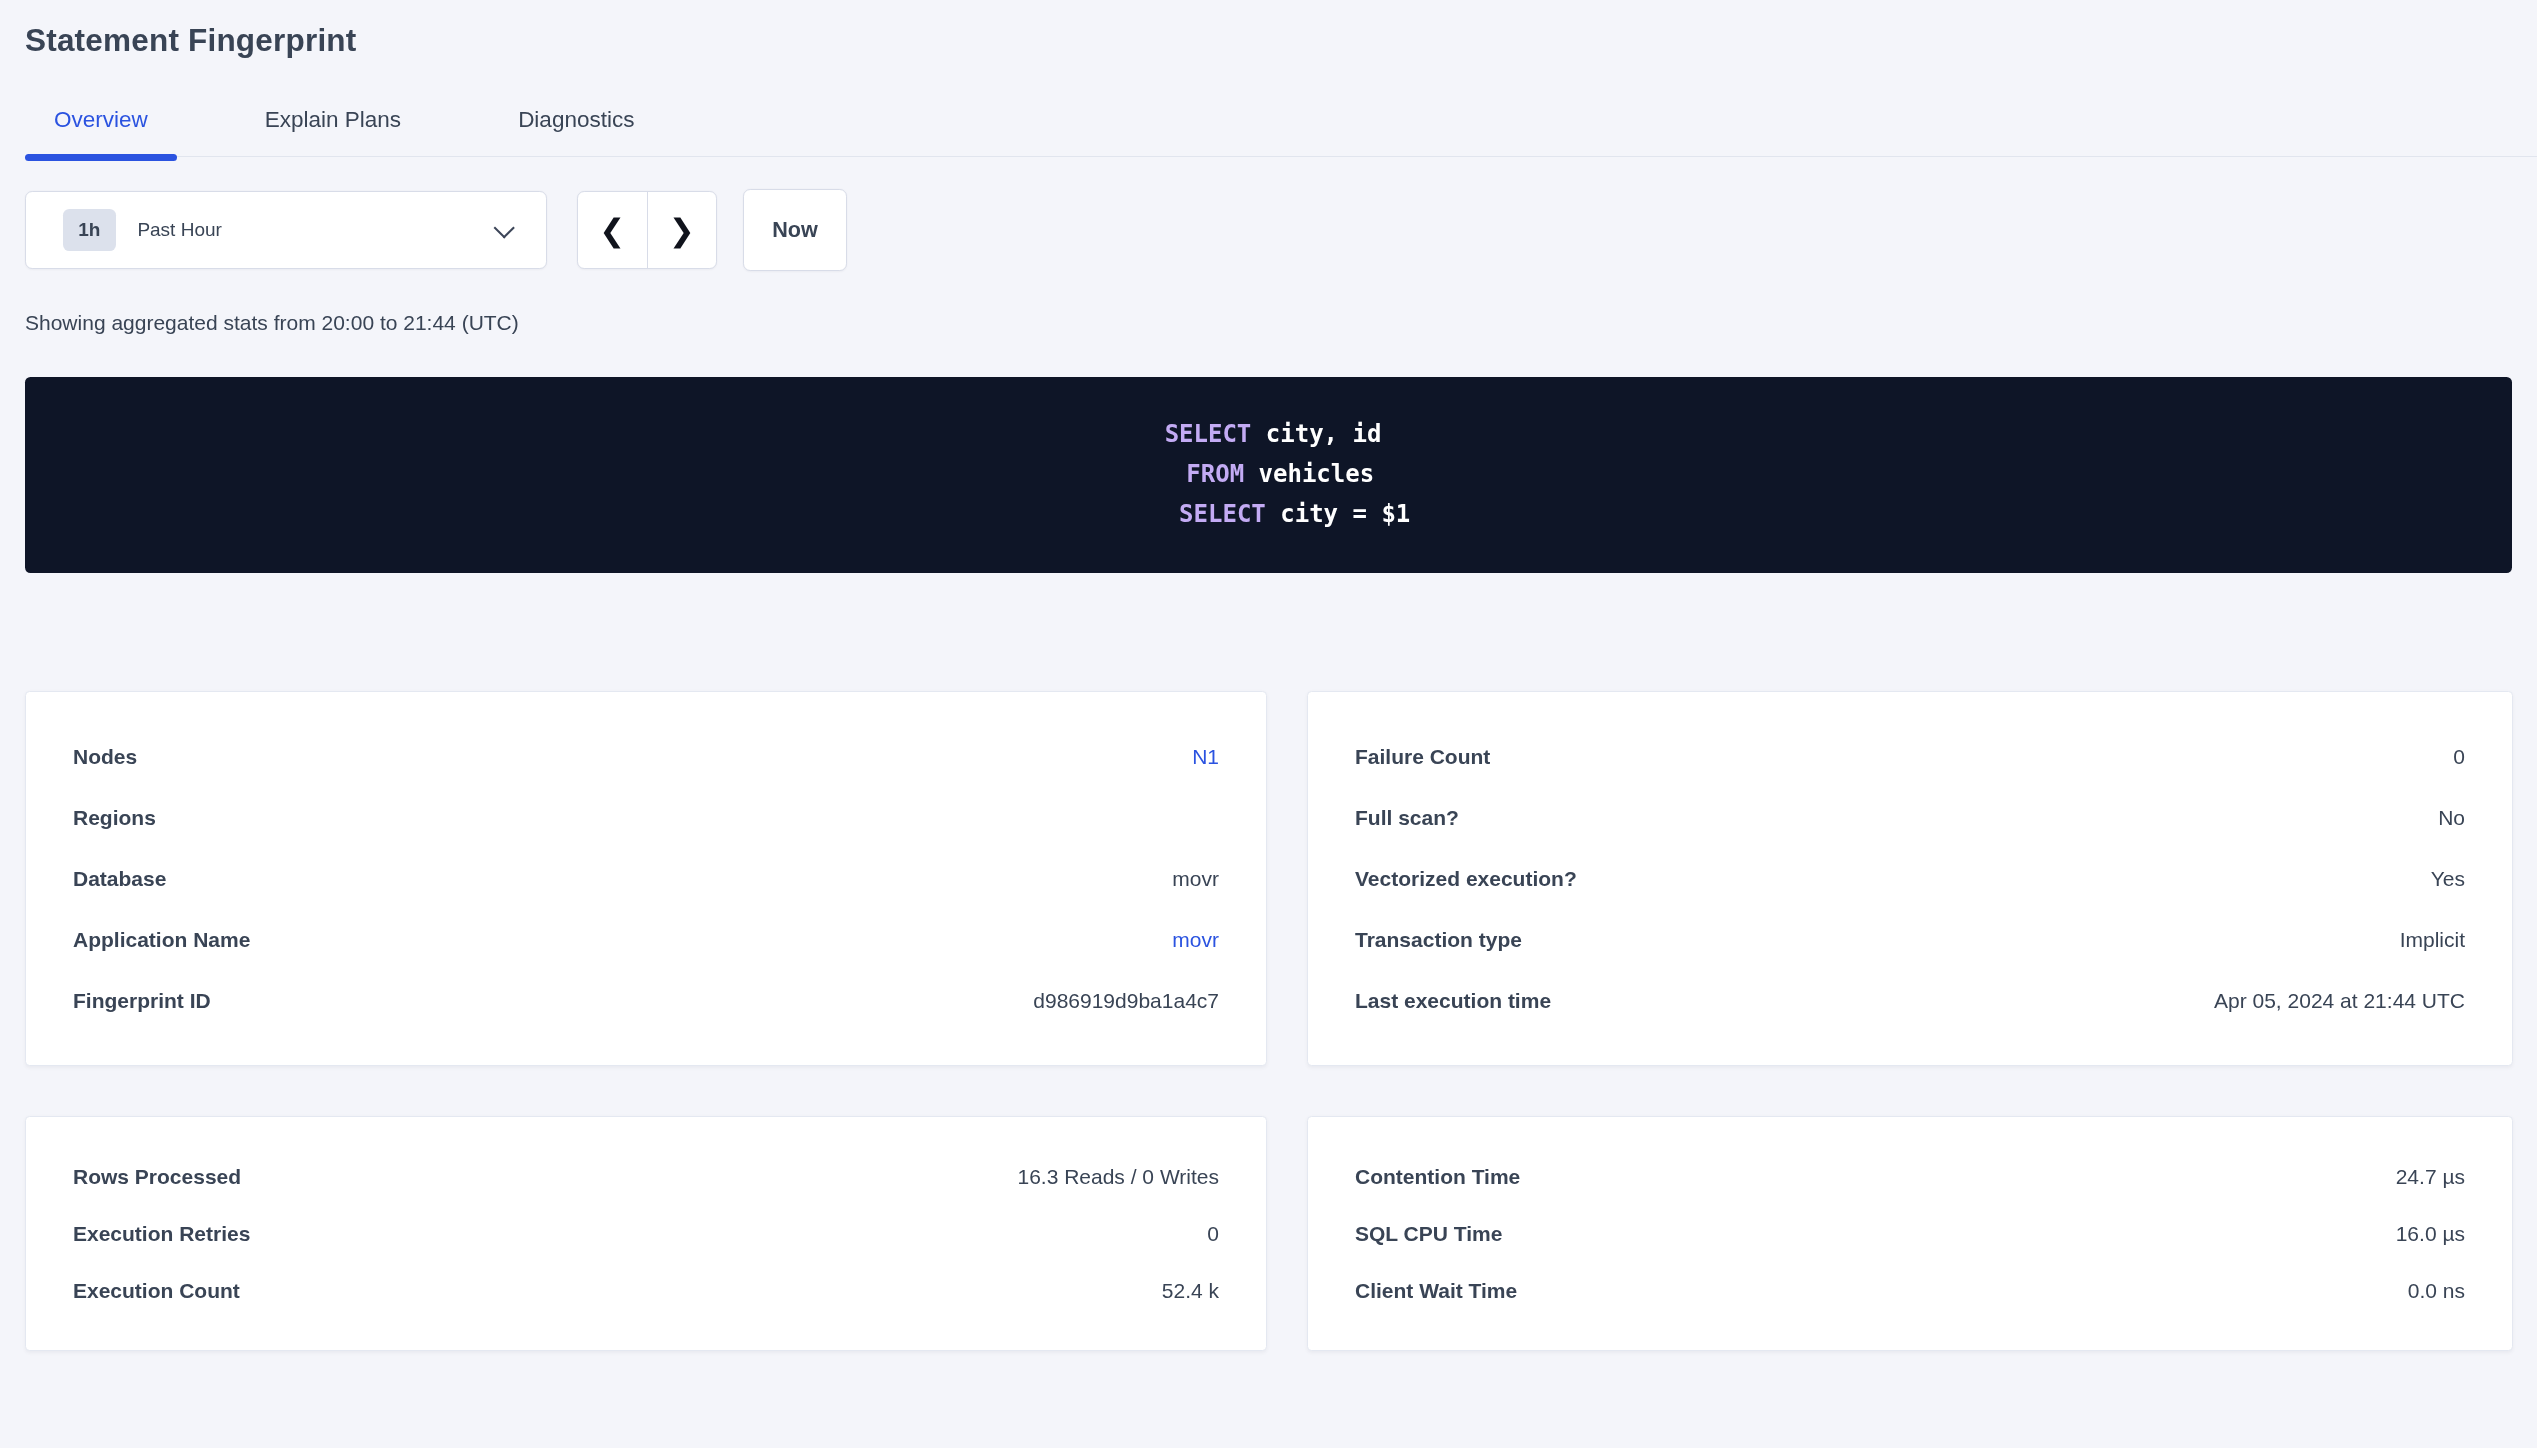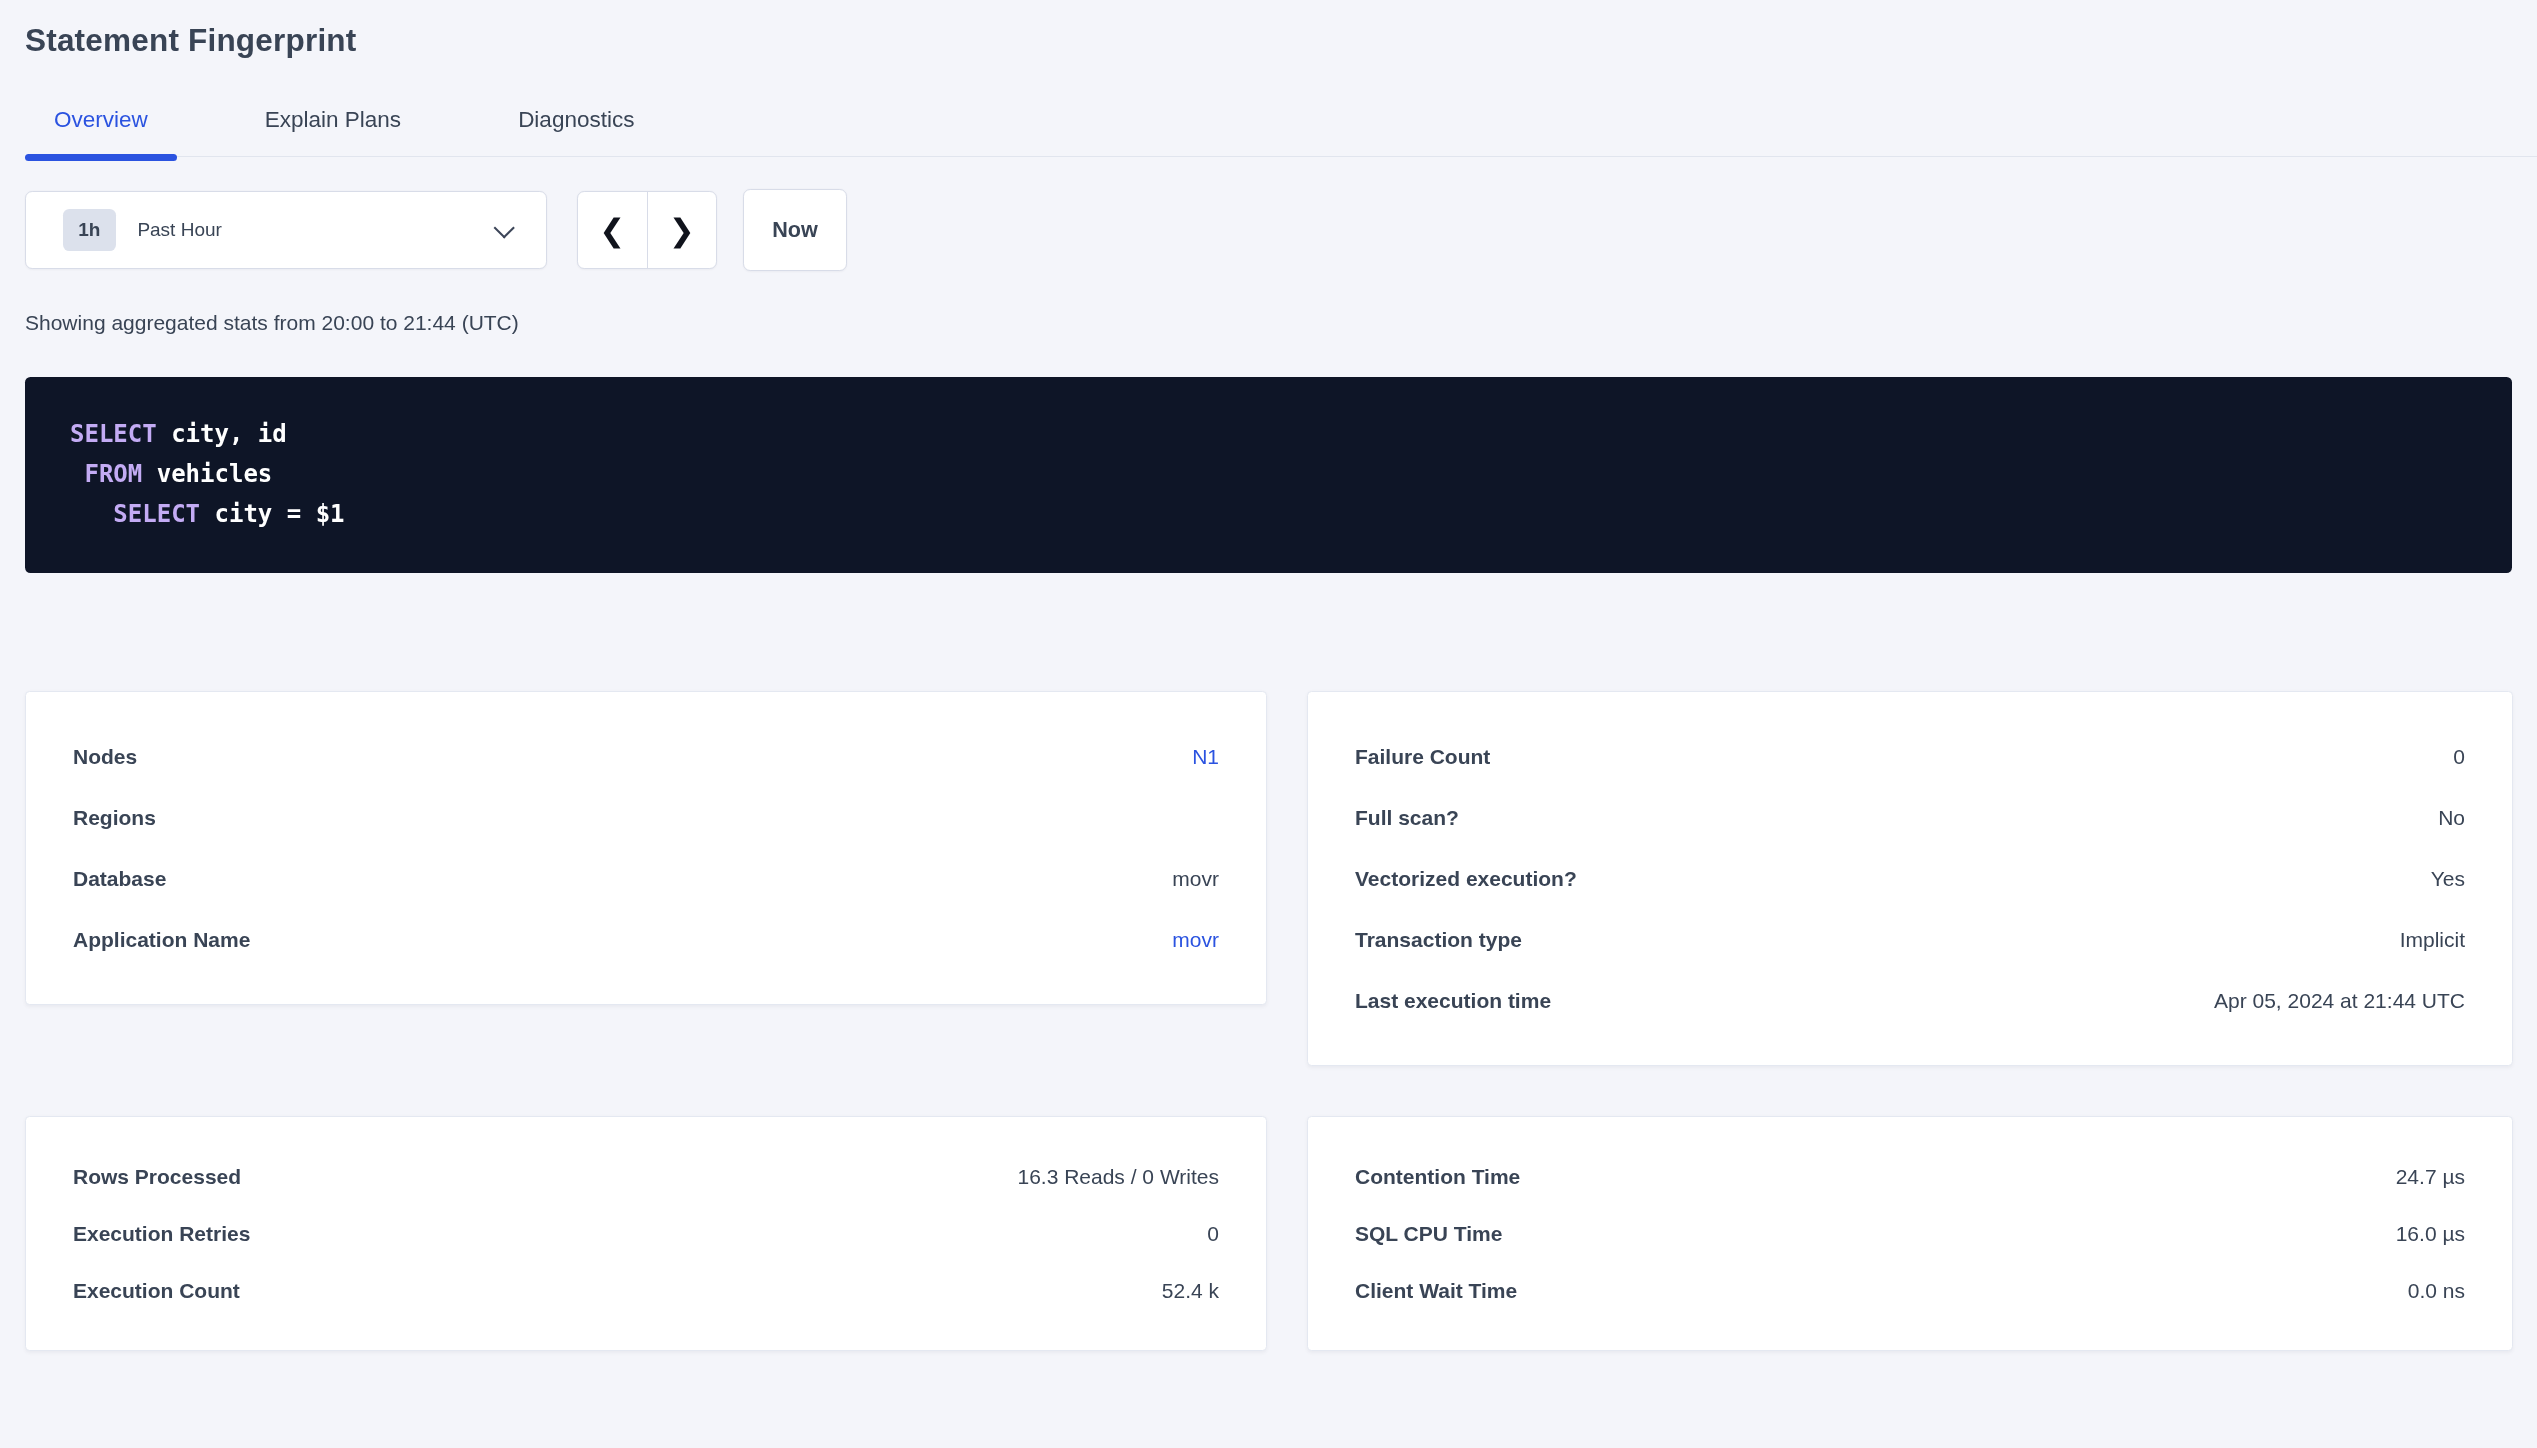--- a/index.html
+++ b/index.html
@@ -96,20 +96,21 @@
   
   .sql-box {
     margin-top: 42px;
     width: 2487px;
     background: #0e1527;
     border-radius: 5.4px;
     padding: 37px 36px 39px 45px;
     font-family: "DejaVu Sans Mono", monospace;
     font-size: 24px; line-height: 40px; font-weight: 700;
     color: #ffffff;
+    text-align: center;
   }
   .sql-line { white-space: pre; }
   .kw { color: #c3abf4; }
 
   
   .cards {
     margin-top: 118px;
     display: grid;
     grid-template-columns: 1242px 1206px;
     column-gap: 40px;
@@ -188,20 +189,24 @@
         <span class="row-value row-right"></span>
       </div>
       <div class="row">
         <span class="row-label">Database</span>
         <span class="row-value row-right">movr</span>
       </div>
       <div class="row">
         <span class="row-label">Application Name</span>
         <span class="row-value link row-right">movr</span>
       </div>
+      <div class="row">
+        <span class="row-label">Fingerprint ID</span>
+        <span class="row-value row-right">d986919d9ba1a4c7</span>
+      </div>
     </div>
 
     <div class="card">
       <div class="row">
         <span class="row-label">Failure Count</span>
         <span class="row-value row-right">0</span>
       </div>
       <div class="row">
         <span class="row-label">Full scan?</span>
         <span class="row-value row-right">No</span>

